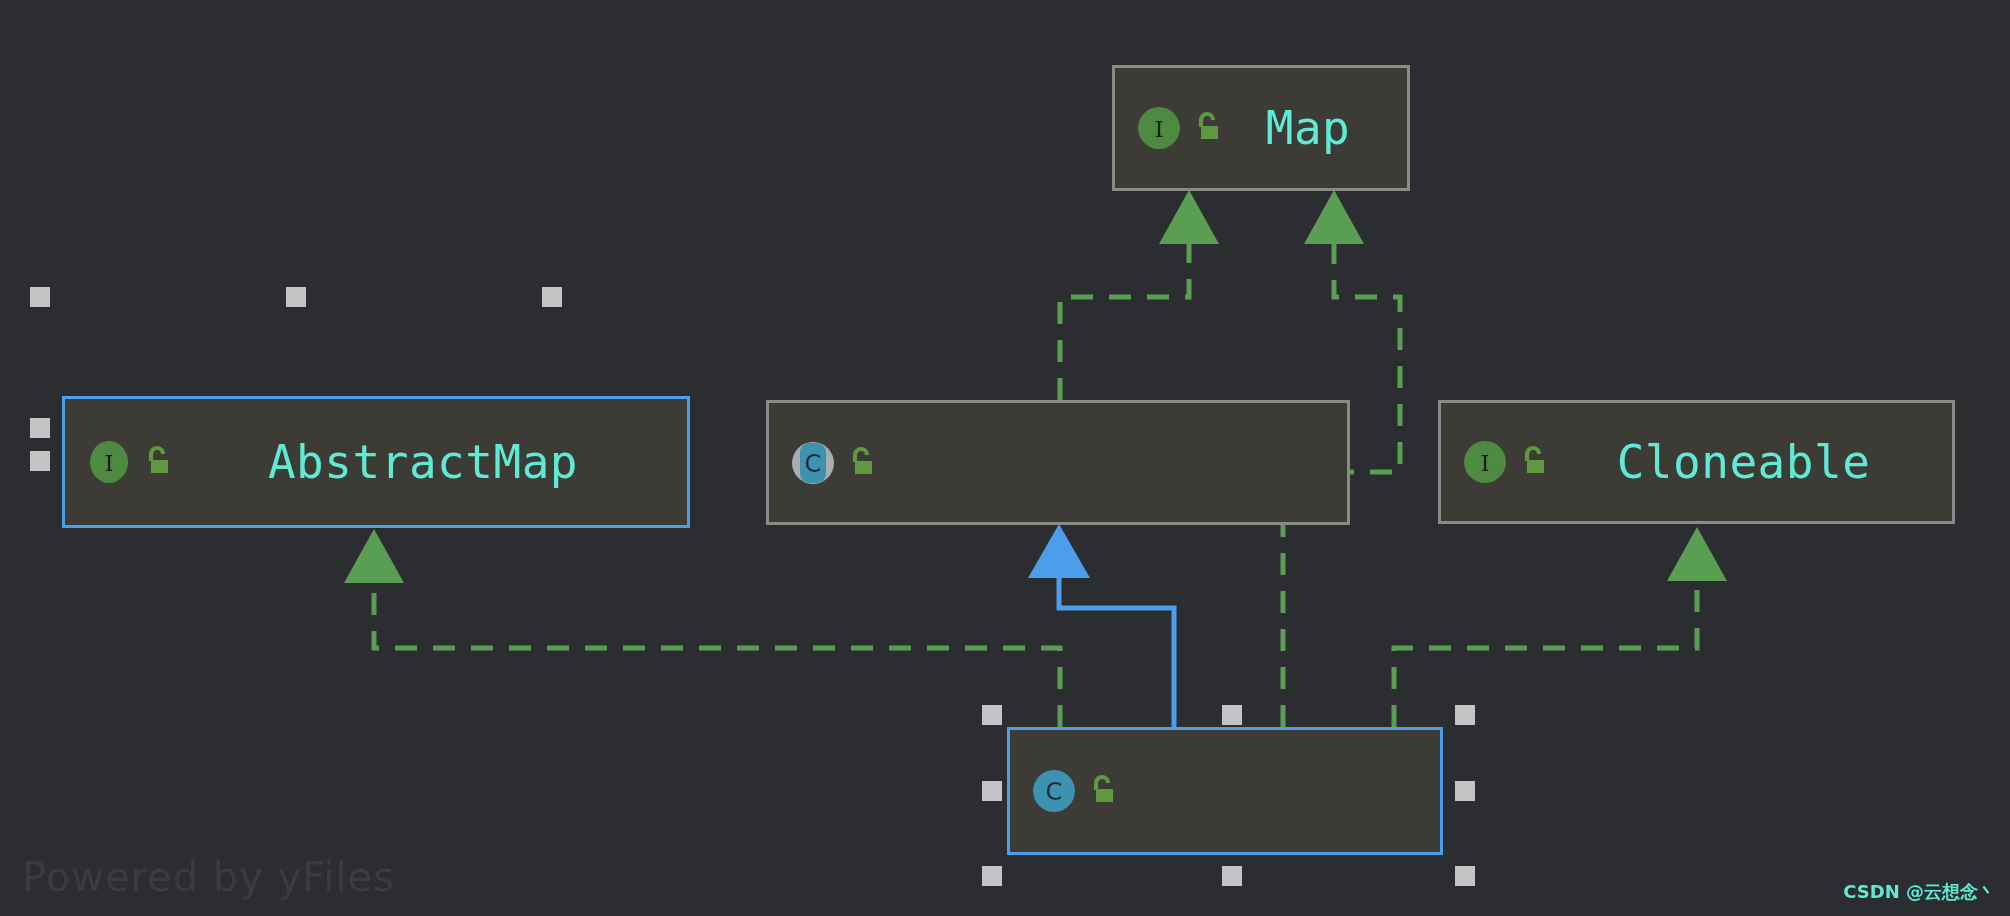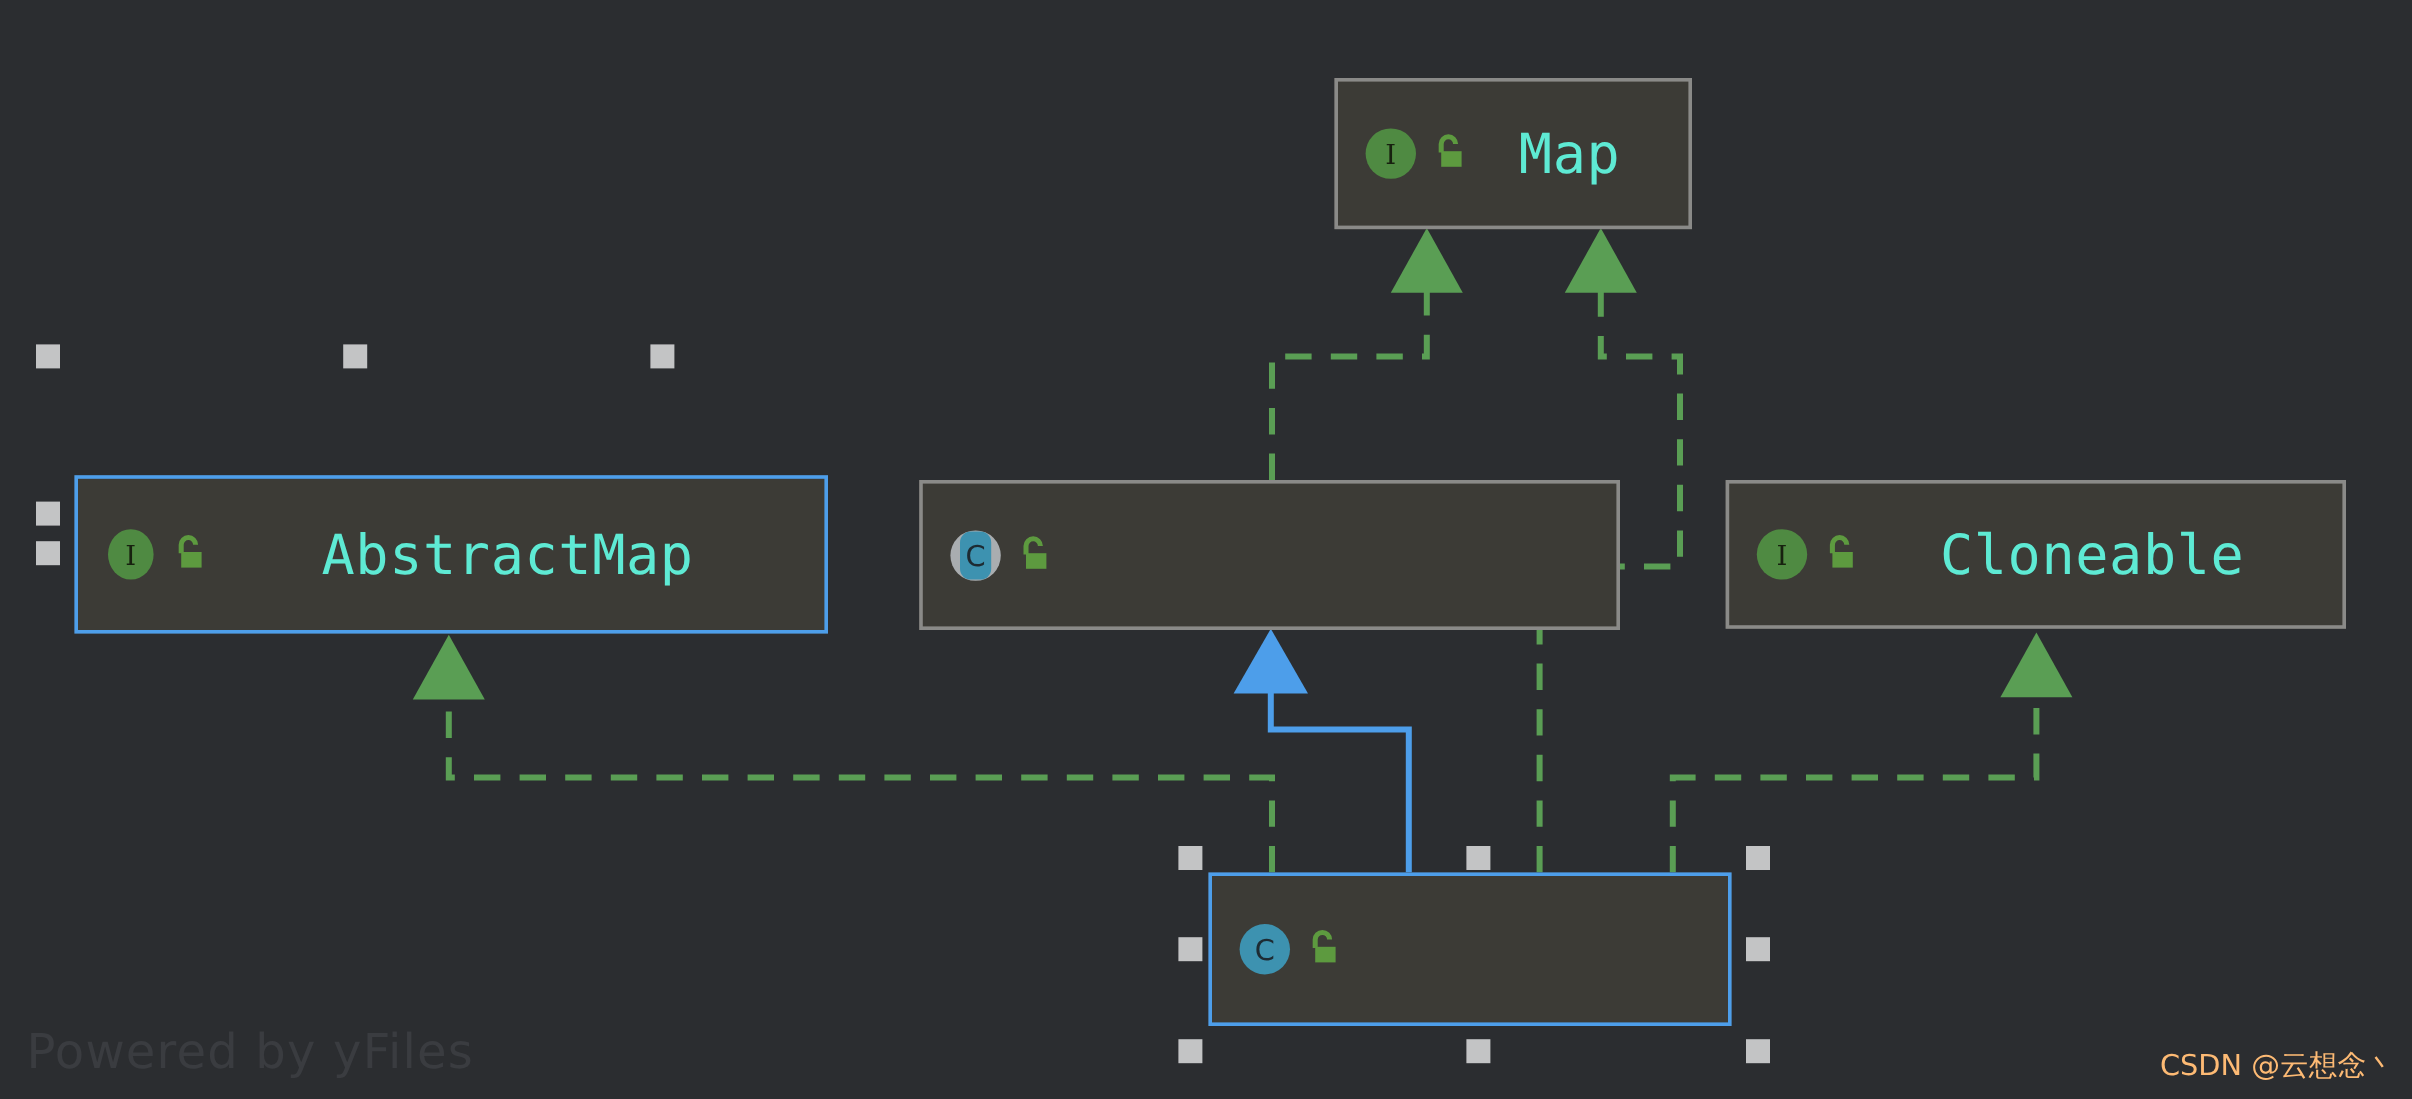--- a/index.html
+++ b/index.html
@@ -78,23 +78,24 @@
     font-size: 40px;
     color: #3a3c40;
     letter-spacing: 1px;
     user-select: none;
   }
   #csdn-watermark {
     position: absolute;
     right: 14px;
     bottom: 12px;
     font-family: "DejaVu Sans", "Liberation Sans", sans-serif;
-    font-size: 24px;
-    color: #fdba74;
+    font-size: 18px;
+    color: #5eead4;
     user-select: none;
+    font-weight: bold;
   }
 </style>
 </head>
 <body>
 
 <div id="canvas">
 
   <svg id="edges" viewBox="0 0 2010 916" xmlns="http://www.w3.org/2000/svg">
 
     <g>

